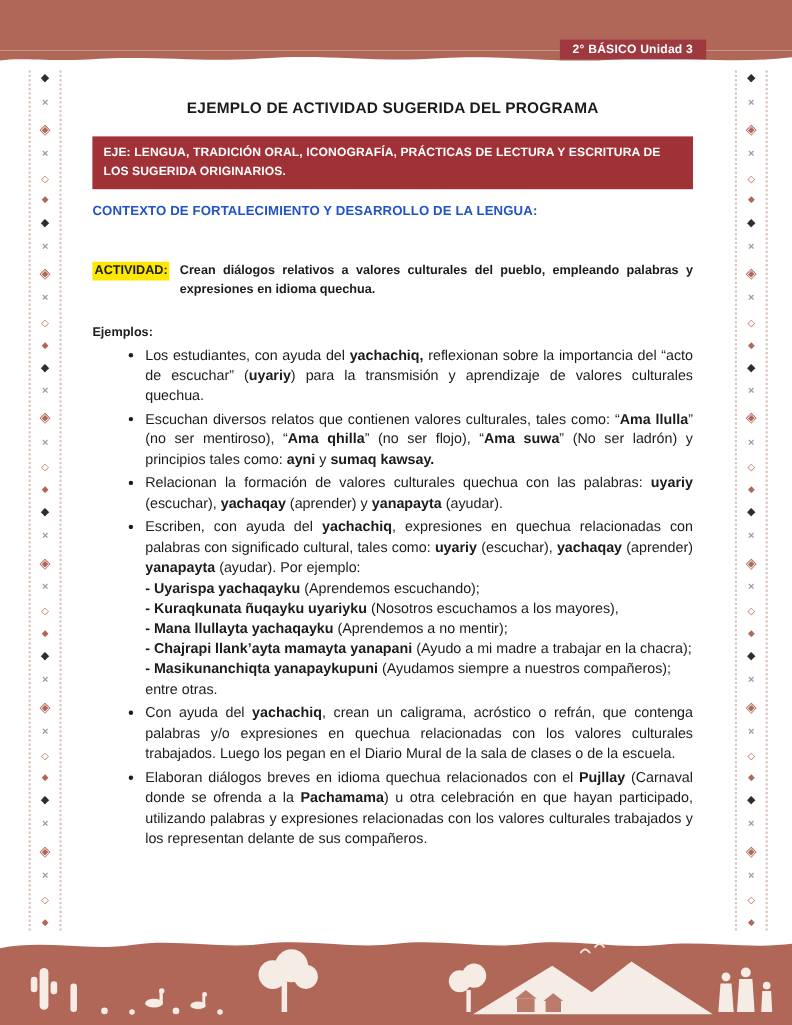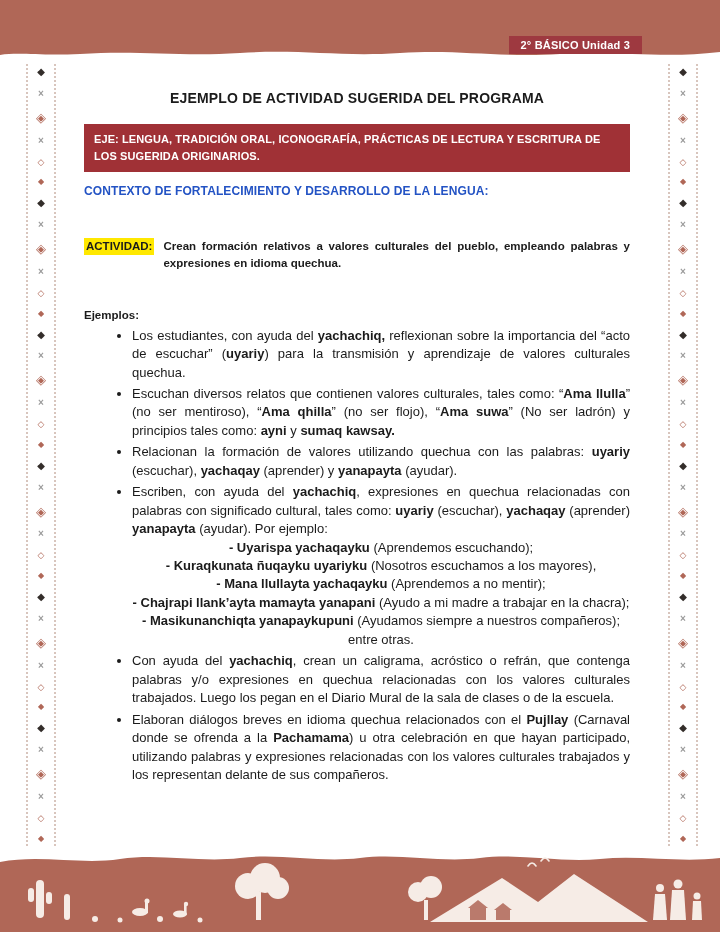--- a/index.html
+++ b/index.html
@@ -34,24 +34,24 @@
 
   
   .content{position:absolute;left:84px;top:90px;width:546px}
   .doc-title{text-align:center;font-size:14px;font-weight:bold;letter-spacing:.2px}
   .eje-banner{margin-top:18px;background:var(--eje-red);color:#fff;font-weight:bold;
               font-size:11px;line-height:1.55;padding:7px 10px;letter-spacing:.1px}
   .context-heading{margin-top:12px;color:var(--blue);font-weight:bold;font-size:12px;letter-spacing:.1px}
   .activity-row{margin-top:40px;display:flex;font-size:11.5px;line-height:1.5;align-items:flex-start}
   .activity-label{background:var(--yellow);font-weight:bold;white-space:nowrap;margin-right:9px;padding:0 2px}
   .activity-text{font-weight:bold;text-align:justify;flex:1}
-  .examples-heading{margin-top:36px;font-weight:bold;font-size:11.5px}
+  .examples-heading{margin-top:23px;font-weight:bold;font-size:11.5px}
   .bullets{margin-top:6px;padding-left:48px;font-size:13px;line-height:1.42;list-style:disc}
   .bullets li{text-align:justify;margin-bottom:3px}
-  .sub-line{text-align:center}
+  .sub-line{text-align:left}
   .b{font-weight:bold}
 
   
   .footer{position:absolute;bottom:0;left:0;width:720px;height:82px}
   .footer svg{display:block}
   .fill-terra{fill:var(--terracotta)}
   .fill-sil{fill:var(--silhouette)}
   .stroke-sil{stroke:var(--silhouette);stroke-width:1.6;fill:none;stroke-linecap:round}
 </style>
 </head>
@@ -144,29 +144,29 @@
 
   <main class="content">
     <h1 class="doc-title">EJEMPLO DE ACTIVIDAD SUGERIDA DEL PROGRAMA</h1>
 
     <div class="eje-banner">EJE:  LENGUA, TRADICIÓN ORAL, ICONOGRAFÍA, PRÁCTICAS DE LECTURA Y ESCRITURA DE LOS SUGERIDA ORIGINARIOS.</div>
 
     <h2 class="context-heading">CONTEXTO DE FORTALECIMIENTO Y DESARROLLO DE LA LENGUA:</h2>
 
     <div class="activity-row">
       <span class="activity-label">ACTIVIDAD:</span>
-      <div class="activity-text">Crean formación relativos a valores culturales del pueblo, empleando palabras y expresiones en idioma quechua.</div>
+      <div class="activity-text">Crean diálogos relativos a valores culturales del pueblo, empleando palabras y expresiones en idioma quechua.</div>
     </div>
 
     <h3 class="examples-heading">Ejemplos:</h3>
 
     <ul class="bullets" id="bullets">
         <li><span><span>Los estudiantes, con ayuda del </span><span class="b">yachachiq,</span><span> reflexionan sobre la importancia del “acto de escuchar” (</span><span class="b">uyariy</span><span>) para la transmisión y aprendizaje de valores culturales quechua.</span></span></li>
         <li><span><span>Escuchan diversos relatos que contienen valores culturales, tales como: “</span><span class="b">Ama llulla</span><span>” (no ser mentiroso), “</span><span class="b">Ama qhilla</span><span>” (no ser flojo), “</span><span class="b">Ama suwa</span><span>” (No ser ladrón) y principios tales como: </span><span class="b">ayni</span><span> y </span><span class="b">sumaq kawsay.</span><span></span></span></li>
-        <li><span><span>Relacionan la formación de valores utilizando quechua con las palabras: </span><span class="b">uyariy</span><span> (escuchar), </span><span class="b">yachaqay</span><span> (aprender) y </span><span class="b">yanapayta</span><span> (ayudar).</span></span></li>
+        <li><span><span>Relacionan la formación de valores culturales quechua con las palabras: </span><span class="b">uyariy</span><span> (escuchar), </span><span class="b">yachaqay</span><span> (aprender) y </span><span class="b">yanapayta</span><span> (ayudar).</span></span></li>
         <li><span><span>Escriben, con ayuda del </span><span class="b">yachachiq</span><span>, expresiones en quechua relacionadas con palabras con significado cultural, tales como: </span><span class="b">uyariy</span><span> (escuchar), </span><span class="b">yachaqay</span><span> (aprender) </span><span class="b">yanapayta</span><span> (ayudar). Por ejemplo:</span></span><div class="sub-line"><span></span><span class="b">- Uyarispa yachaqayku</span><span> (Aprendemos escuchando);</span></div><div class="sub-line"><span></span><span class="b">- Kuraqkunata ñuqayku uyariyku</span><span> (Nosotros escuchamos a los mayores),</span></div><div class="sub-line"><span></span><span class="b">- Mana llullayta yachaqayku</span><span> (Aprendemos a no mentir);</span></div><div class="sub-line"><span></span><span class="b">- Chajrapi llank’ayta mamayta yanapani</span><span> (Ayudo a mi madre a trabajar en la chacra);</span></div><div class="sub-line"><span></span><span class="b">- Masikunanchiqta yanapaykupuni</span><span> (Ayudamos siempre a nuestros compañeros); entre otras.</span></div></li>
         <li><span><span>Con ayuda del </span><span class="b">yachachiq</span><span>, crean un caligrama, acróstico o refrán, que contenga palabras y/o expresiones en quechua relacionadas con los valores culturales trabajados. Luego los pegan en el Diario Mural de la sala de clases o de la escuela.</span></span></li>
         <li><span><span>Elaboran diálogos breves en idioma quechua relacionados con el </span><span class="b">Pujllay</span><span> (Carnaval donde se ofrenda a la </span><span class="b">Pachamama</span><span>) u otra celebración en que hayan participado, utilizando palabras y expresiones relacionadas con los valores culturales trabajados y los representan delante de sus compañeros.</span></span></li>
       </ul>
   </main>
 
   <div class="footer">
     <svg viewBox="0 0 720 82" preserveAspectRatio="none" width="720" height="82">
       <path class="fill-terra" d="M0,12 C40,4 80,15 120,9 C160,3 200,13 240,8 C280,3 320,13 360,8 C400,3 440,13 480,8 C520,3 560,13 600,9 C640,5 680,13 720,8 L720,82 L0,82 Z"></path>
       <g class="fill-sil">

